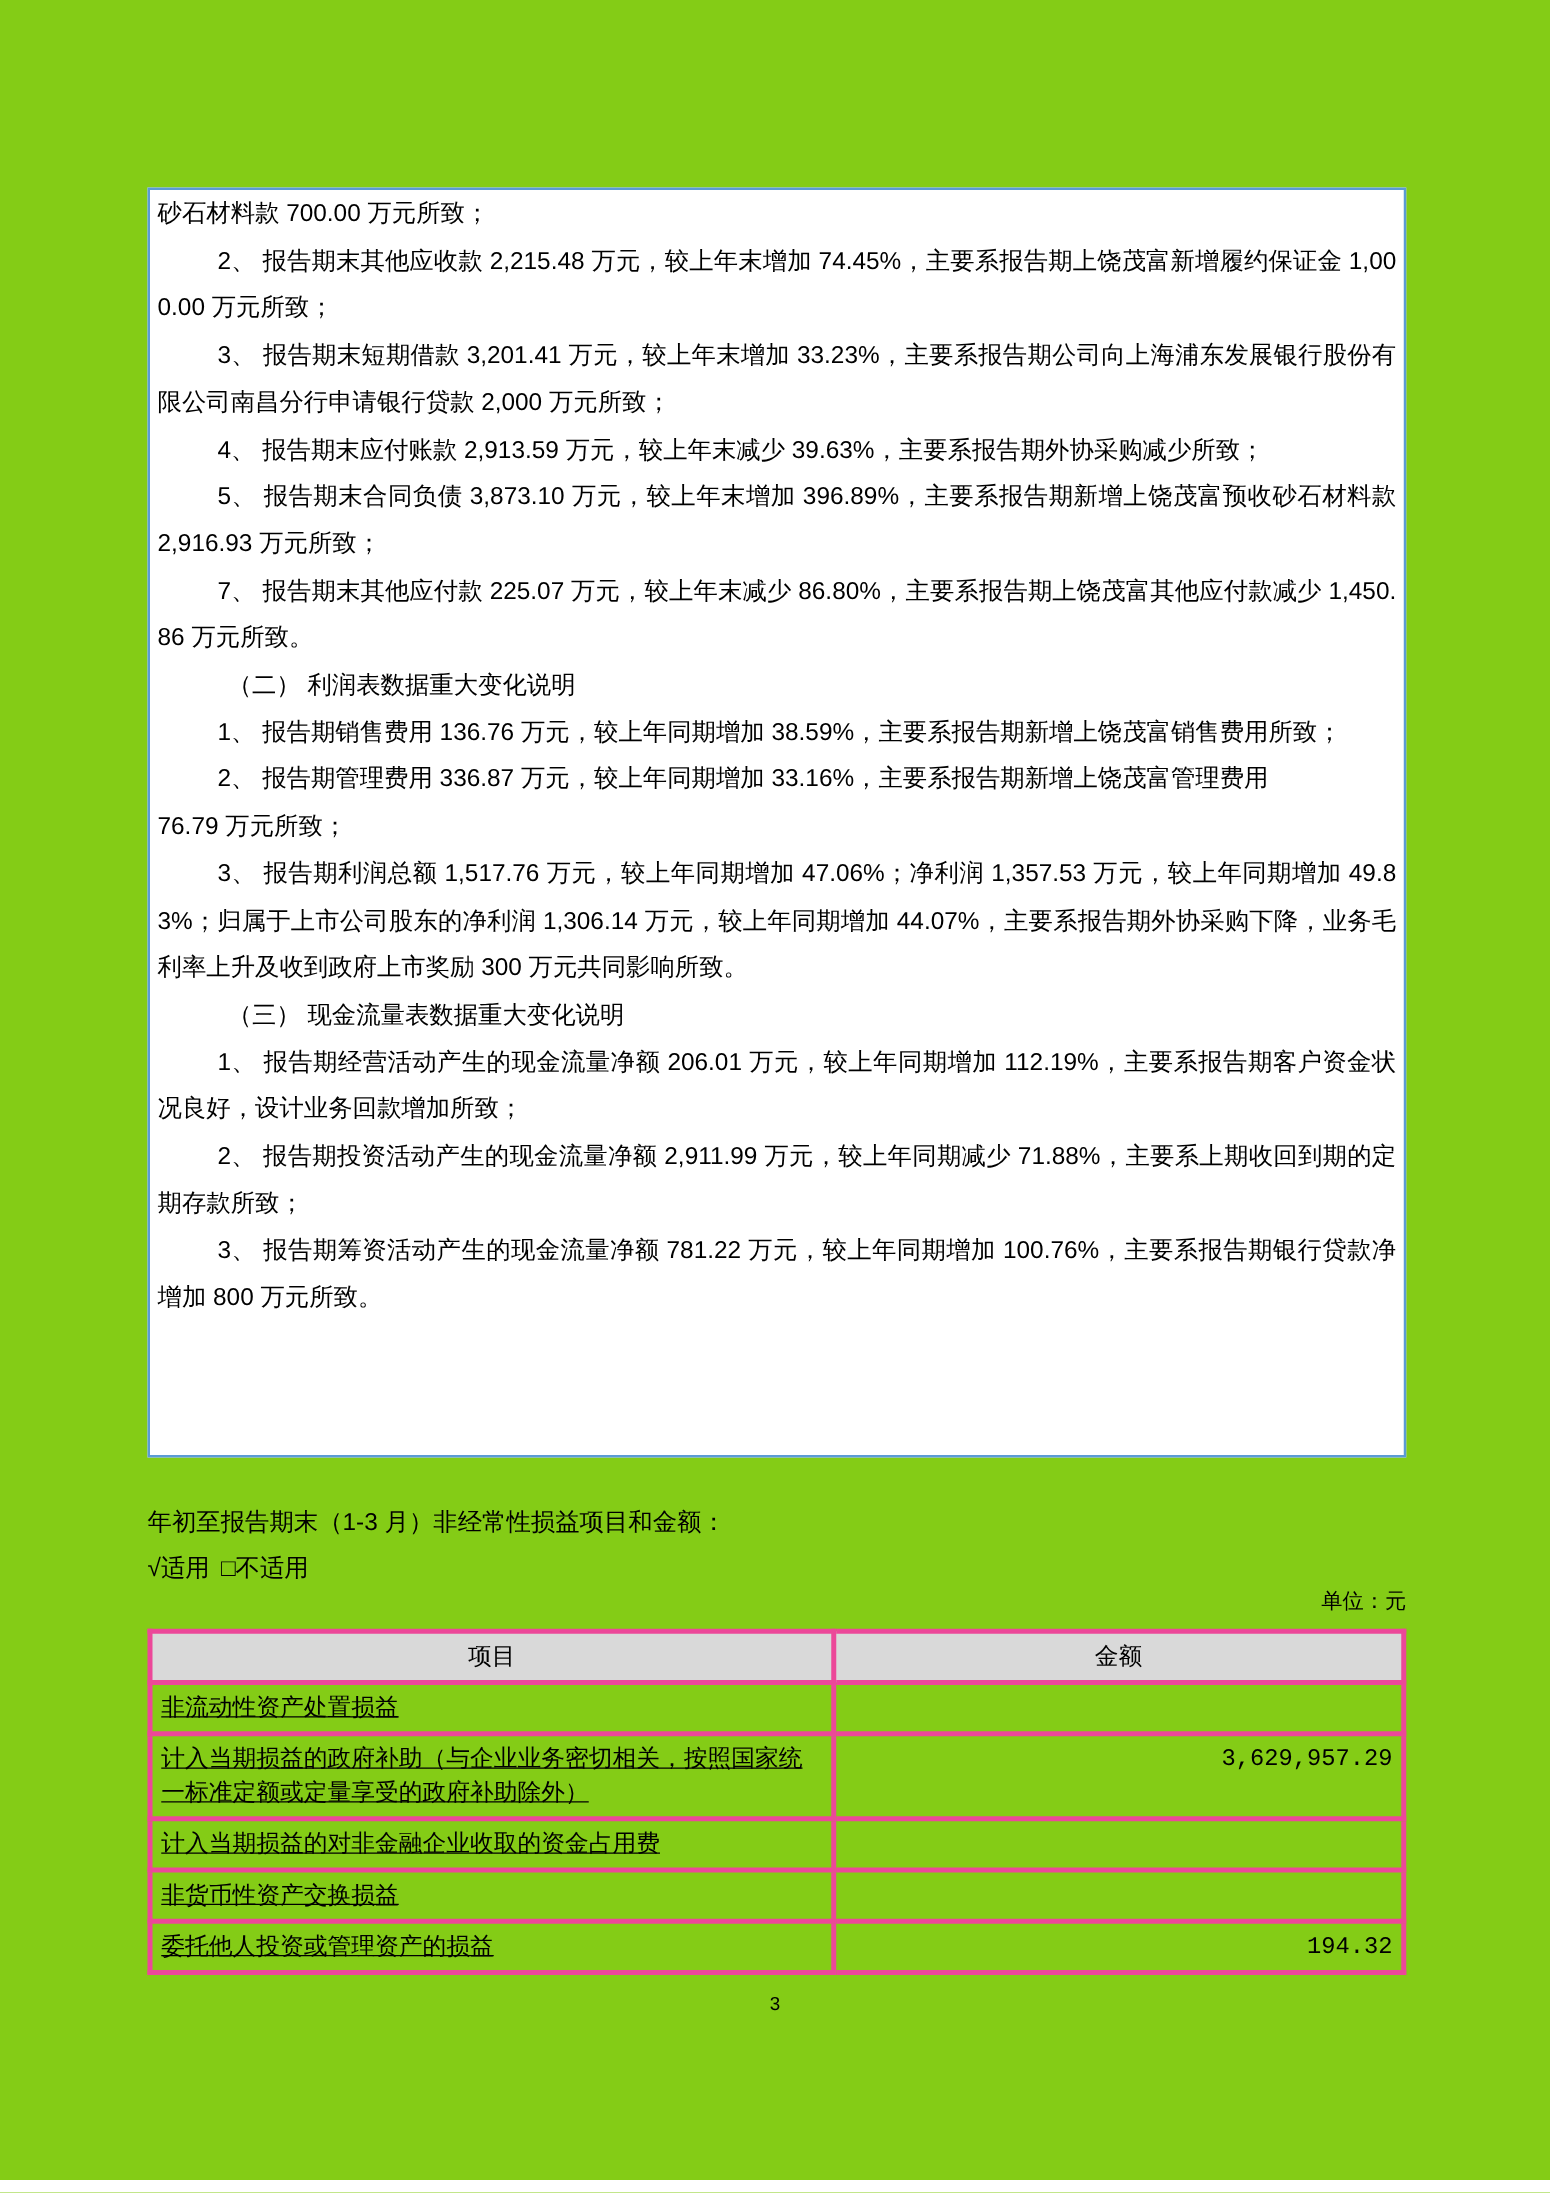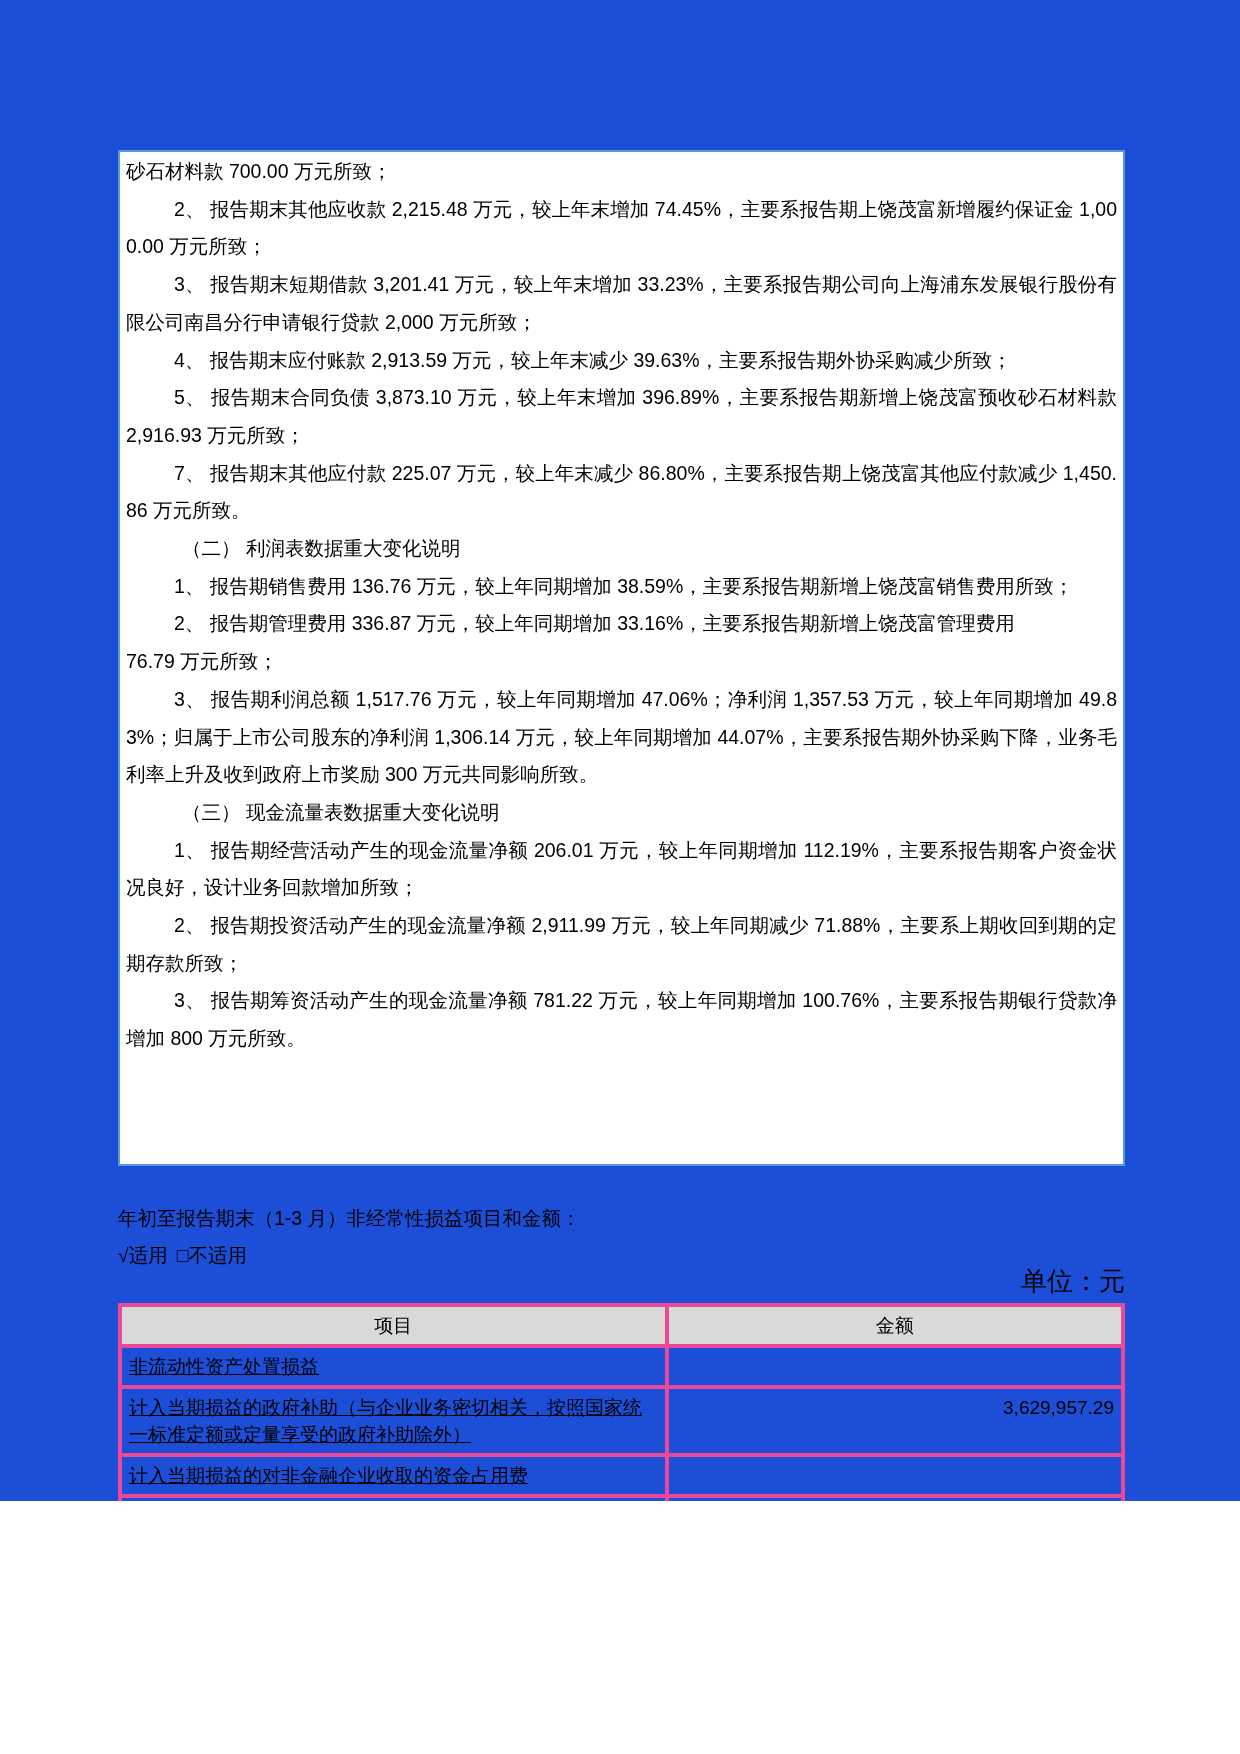--- a/index.html
+++ b/index.html
@@ -3,22 +3,22 @@
 <meta charset="utf-8">
 <style>
   html, body {
     margin: 0;
     padding: 0;
     background: #ffffff;
   }
   .page {
     position: relative;
     width: 1240px;
-    height: 1501px;
-    background: #1d4ed8;
+    height: 1744px;
+    background: #84cc16;
     font-family: "Liberation Sans", "DejaVu Sans", sans-serif;
     color: #000000;
   }
   
   .text-box {
     position: absolute;
     left: 118px;
     top: 150px;
     width: 1007px;
     min-height: 1016px;
@@ -52,21 +52,21 @@
     line-height: 37px;
   }
   .check-gap { margin-right: 9px; }
 
   .unit-label {
     position: absolute;
     left: 118px;
     top: 1266px;
     width: 1007px;
     text-align: right;
-    font-size: 26px;
+    font-size: 17px;
     line-height: 30px;
   }
 
   
   table.nr-table {
     position: absolute;
     left: 118px;
     top: 1303px;
     width: 1007px;
     border-collapse: collapse;
@@ -88,20 +88,21 @@
   }
   table.nr-table td.item-cell {
     text-align: left;
     vertical-align: top;
     height: 27px;
     text-decoration: underline;
   }
   table.nr-table td.amount-cell {
     text-align: right;
     vertical-align: top;
+    font-family: Liberation Mono, monospace;
   }
 
   .page-number {
     position: absolute;
     left: 0;
     top: 1594px;
     width: 1240px;
     text-align: center;
     font-size: 15px;
     line-height: 20px;

